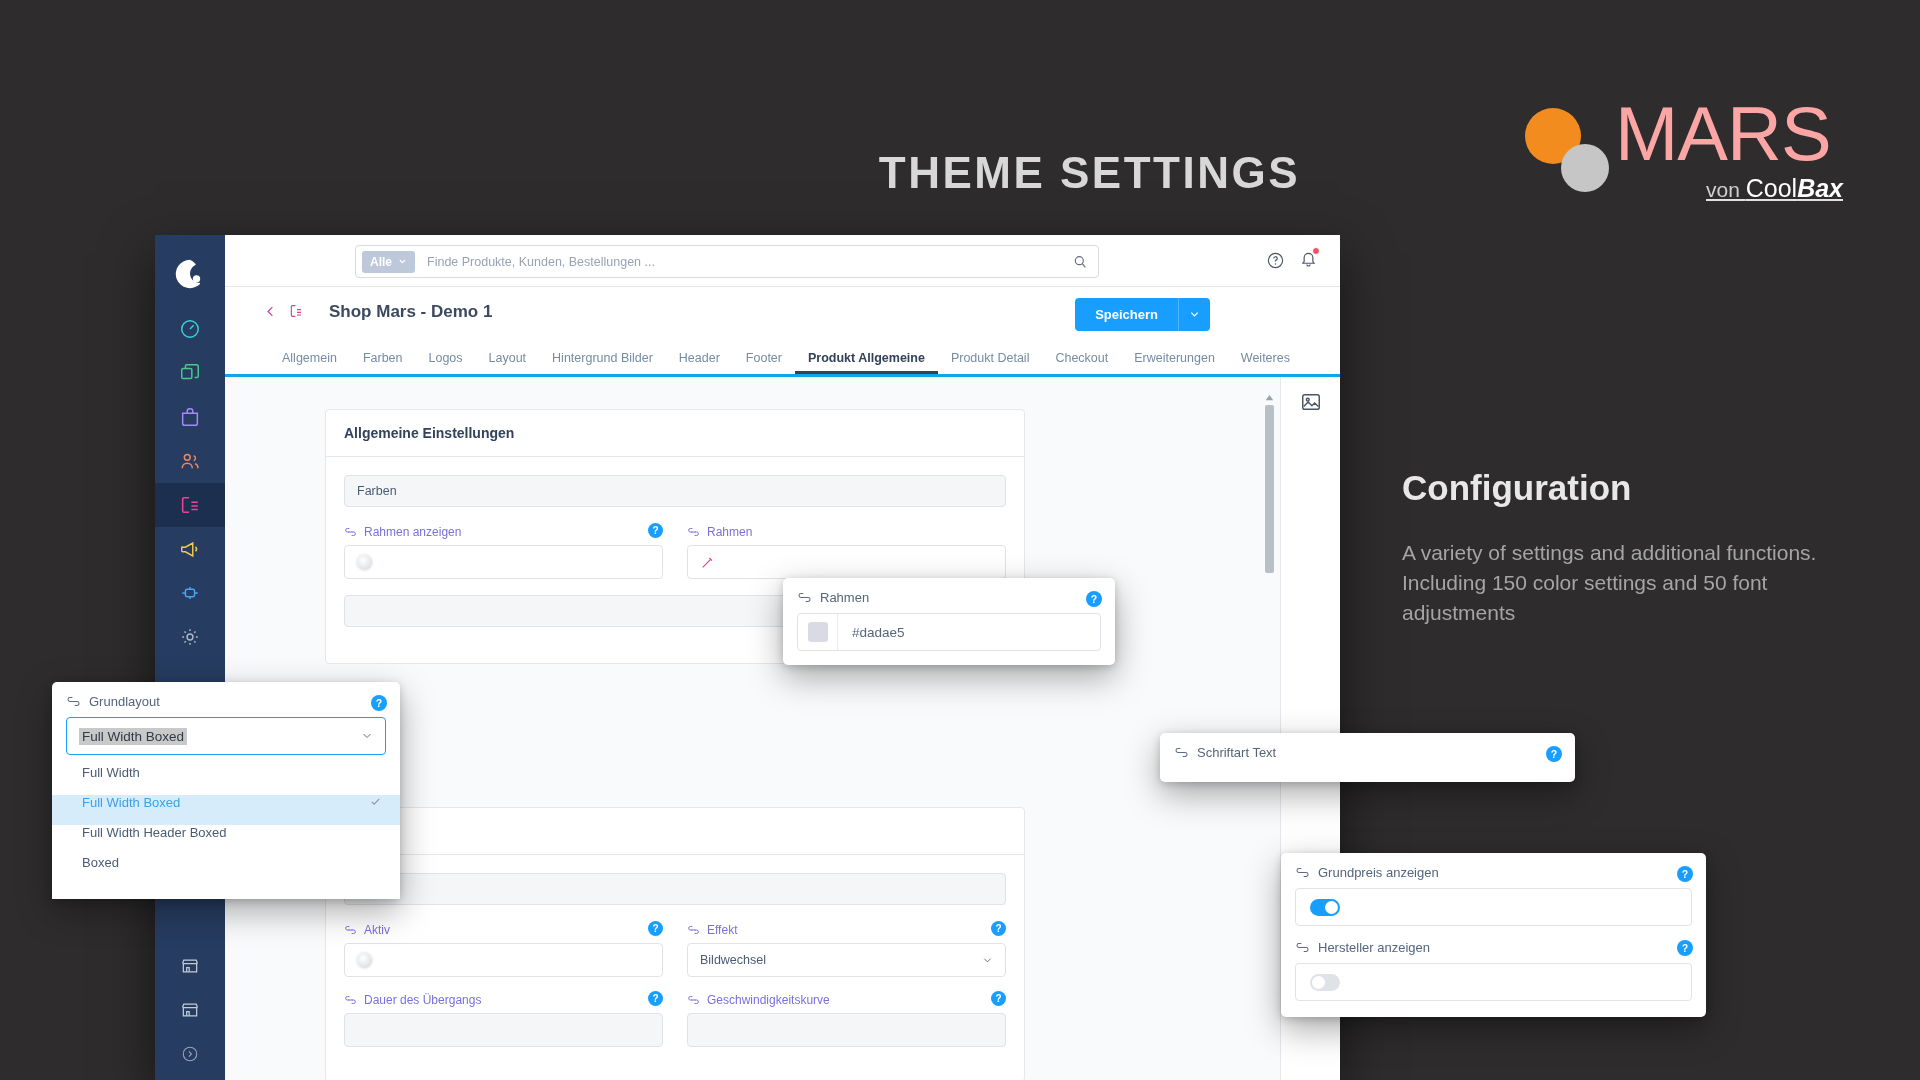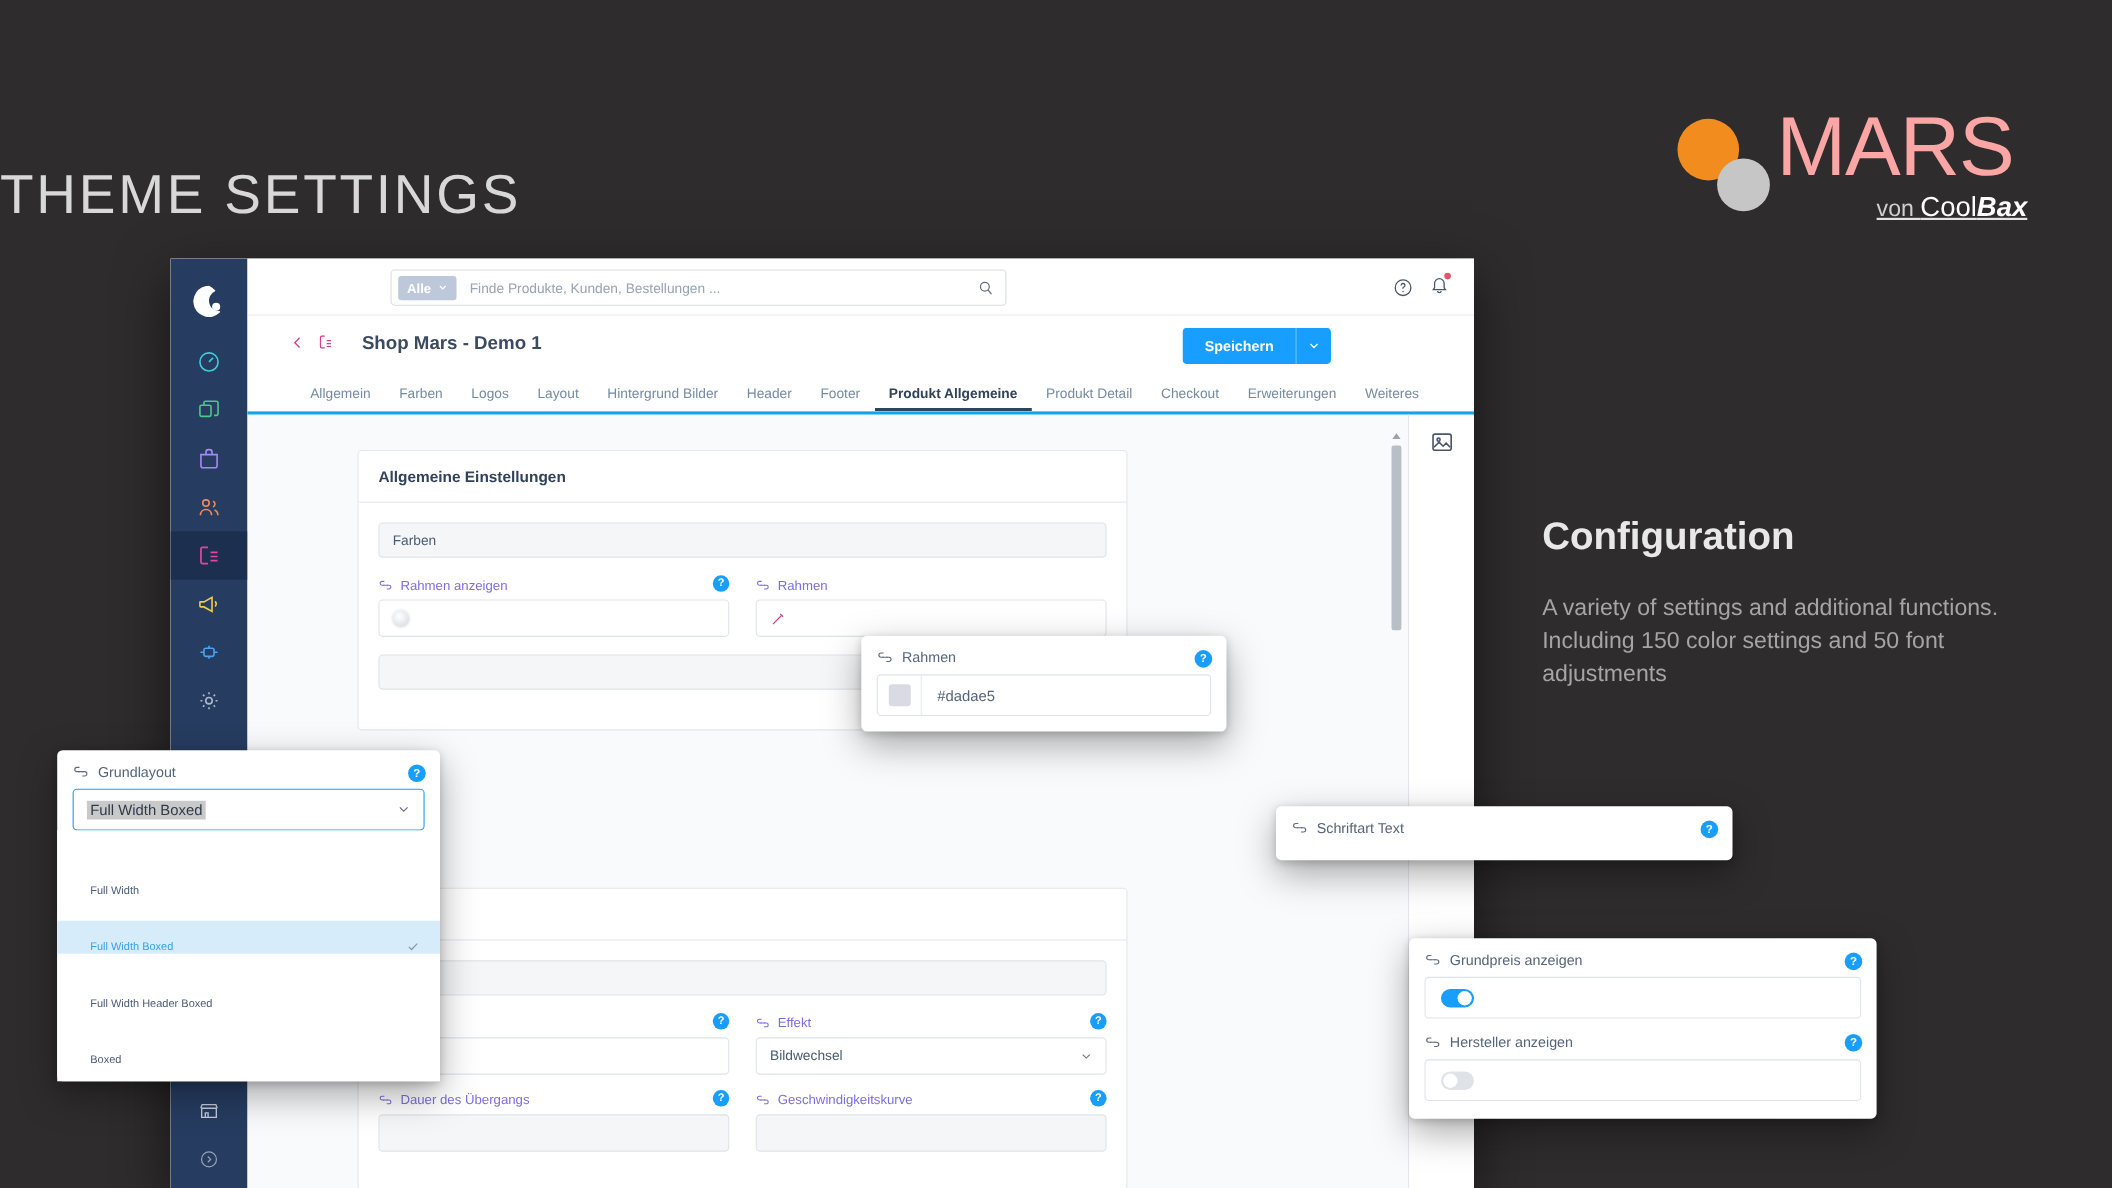--- a/index.html
+++ b/index.html
@@ -8,23 +8,23 @@
     width: 1920px; height: 1080px;
     overflow: hidden;
     background: #2e2c2c;
     font-family: "Liberation Sans", sans-serif;
   }
   .stage { position: relative; width: 1920px; height: 1080px; background: #2e2c2c; }
 
   
   .promo-title {
     position: absolute; left: 0; top: 148px; width: 1300px;
-    text-align: left;
-    font-size: 50px; letter-spacing: 2.5px;
-    color: #d8d8d8; font-weight: 400;
+    text-align: right;
+    font-size: 44px; letter-spacing: 2.5px;
+    color: #d8d8d8; font-weight: 700;
   }
 
   
   .logo-wrap { position: absolute; left: 1525px; top: 100px; width: 330px; height: 110px; }
   .logo-dot-orange {
     position: absolute; left: 0px; top: 8px; width: 56px; height: 56px;
     border-radius: 50%; background: #f28c1e;
   }
   .logo-dot-gray {
     position: absolute; left: 36px; top: 44px; width: 48px; height: 48px;
@@ -77,21 +77,21 @@
   .rail-item.active { background: #1d2f4f; }
   .rail-bottom { position: absolute; bottom: 4px; left: 0; width: 70px; }
   .rail-bottom .rail-item { height: 44px; }
 
   
   .topbar {
     position: absolute; left: 70px; top: 0; right: 0; height: 52px;
     background: #fff; border-bottom: 1px solid #e5e7ea;
   }
   .search-box {
-    position: absolute; left: 130px; top: 10px; width: 560px; height: 33px;
+    position: absolute; left: 130px; top: 10px; width: 744px; height: 33px;
     border: 1px solid #d8dce2; border-radius: 4px; background: #fff;
     display: flex; align-items: center;
   }
   .alle-pill {
     margin-left: 6px; height: 22px; padding: 0 8px; border-radius: 3px;
     background: #bdc8da; color: #fff; font-size: 12px; font-weight: bold;
     display: flex; align-items: center; gap: 6px;
   }
   .search-input-txt { margin-left: 12px; font-size: 12.5px; color: #98a3b3; }
   .search-mag { position: absolute; right: 10px; top: 8px; }
@@ -220,22 +220,22 @@
   
   #pop-grundlayout { left: 52px; top: 682px; width: 348px; padding-bottom: 0; }
   .gl-select {
     height: 38px; border: 1.5px solid #189eff; border-radius: 4px;
     display: flex; align-items: center; justify-content: space-between;
     padding: 0 12px; font-size: 13.5px; color: #4a5c75;
   }
   .gl-select .selected-txt { background: #c9c9c9; padding: 1px 3px; color: #2f3a49; }
   .gl-list { margin: 0 -14px; padding: 10px 0 14px; background: #fff; }
   .gl-opt {
-    height: 30px; display: flex; align-items: flex-end; justify-content: space-between;
-    padding: 0 18px 0 30px; font-size: 10px; color: #4a5c75; margin-top: 21px;
+    height: 30px; display: flex; align-items: flex-start; justify-content: space-between;
+    padding: 0 18px 0 30px; font-size: 13px; color: #4a5c75;
   }
   .gl-opt.sel { background: #d6ecfb; color: #3aa0e8; }
 
   
   #pop-rahmen { left: 783px; top: 578px; width: 332px; }
   .color-input {
     height: 38px; border: 1px solid #dfe3e8; border-radius: 4px;
     display: flex; align-items: center; overflow: hidden;
   }
   .color-swatch-cell {

